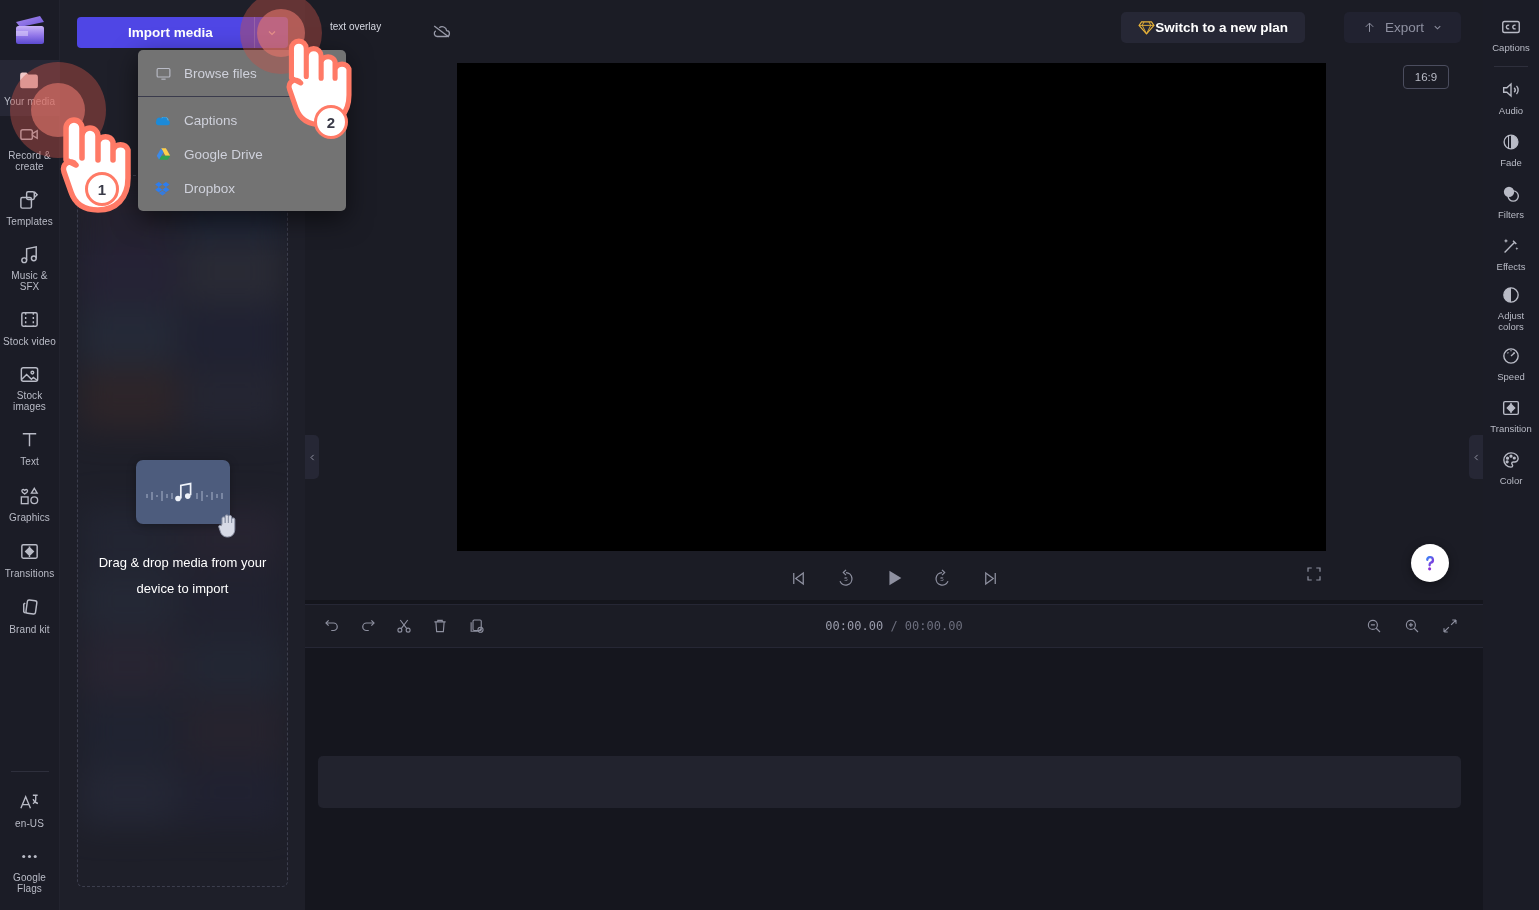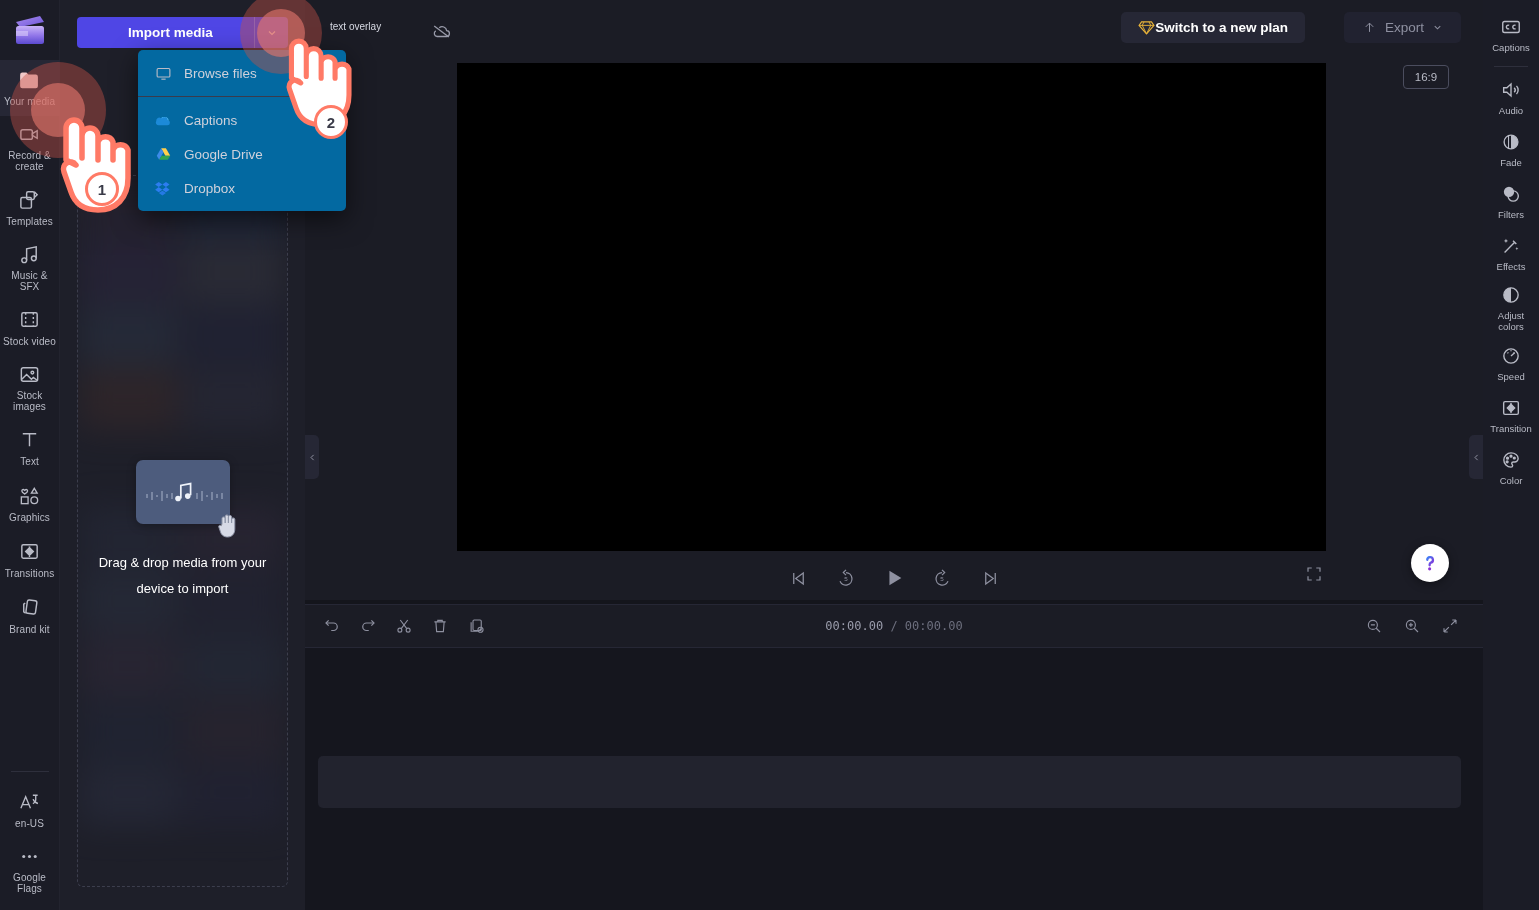--- a/index.html
+++ b/index.html
@@ -61,21 +61,21 @@
     background:#4d5c7d; display:flex; align-items:center; justify-content:center;
     position:relative; box-shadow:0 2px 10px rgba(0,0,0,.3);
   }
   .dz-wave { position:absolute; left:8px; right:8px; top:30px; height:12px; opacity:.35; }
   .dz-hand { position:absolute; right:-14px; bottom:-16px; }
   .dz-text { margin-top:26px; font-size:13px; color:#ffffff; line-height:26px; }
 
   
   .dropdown {
     position:absolute; left:78px; top:50px; width:208px;
-    background:#0369a1; border-radius:5px; padding:6px 0;
+    background:#737373; border-radius:5px; padding:6px 0;
     box-shadow:0 8px 26px rgba(0,0,0,.55); z-index:9;
   }
   .dd-item {
     height:34px; display:flex; align-items:center; gap:12px; padding:0 16px;
     font-size:13.5px; color:#cfd1db; cursor:pointer;
   }
   .dd-ic { width:18px; height:18px; display:flex; align-items:center; justify-content:center; }
   .dd-sep { height:1px; background:#3a3b4c; margin:6px 0; }
 
   

